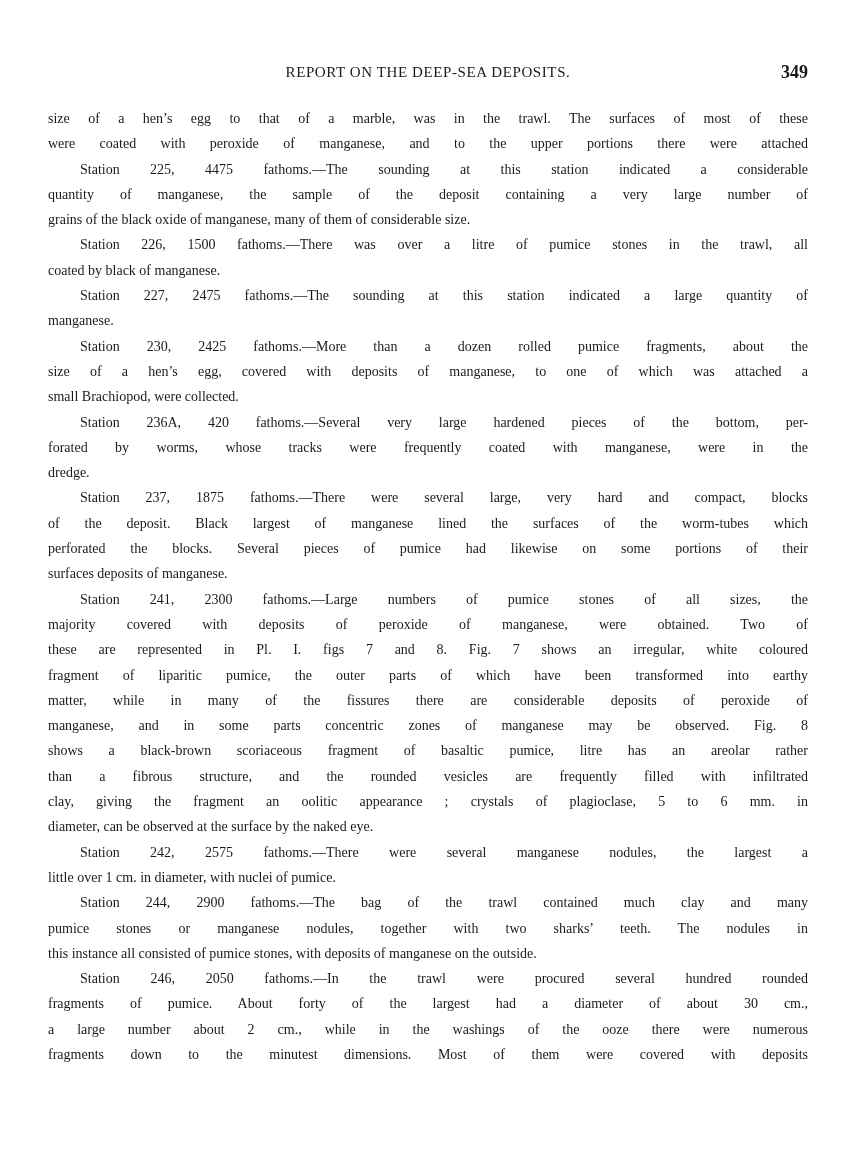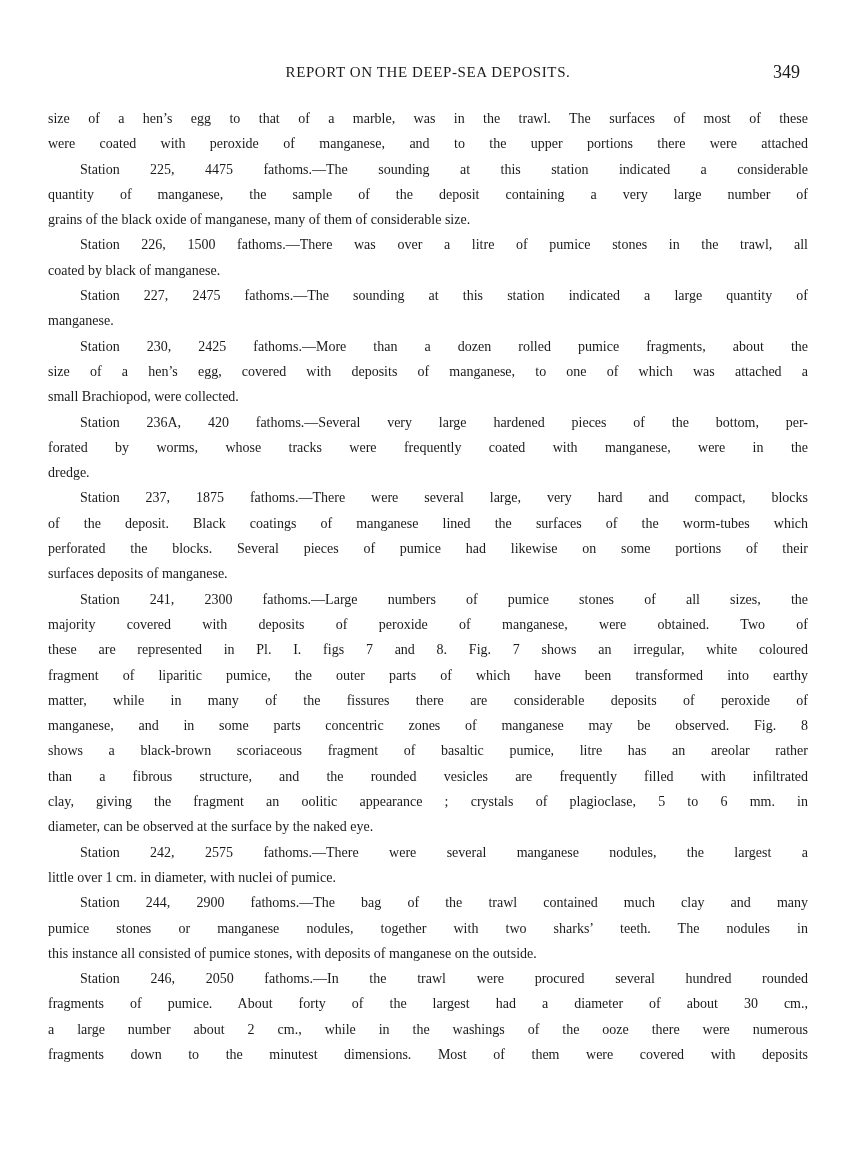--- a/index.html
+++ b/index.html
@@ -1,20 +1,20 @@
 <!DOCTYPE html>
 <html><head>
   <meta charset="utf-8">
   <style>
     html, body { margin: 0; padding: 0; background: #ffffff; }
     body { width: 850px; height: 1150px; position: relative; overflow: hidden; font-family: "Liberation Serif", "DejaVu Serif", serif; color: #1a1a1a; }
     .page { position: absolute; left: 0; top: 0; width: 764px; height: 1150px; }
     .header { position: absolute; top: 62px; left: 48px; width: 760px; height: 24px; }
     .running-title { position: absolute; left: 0; right: 0; text-align: center; font-size: 15px; letter-spacing: 0.6px; top: 2px; }
-    .page-number { position: absolute; right: 8px; top: 0; font-size: 18px; font-weight: normal; }
+    .page-number { position: absolute; right: 0; top: 0; font-size: 18px; font-weight: bold; }
     .body-text { position: absolute; left: 48px; top: 106px; width: 760px; }
     .line { height: 25.3px; line-height: 25.3px; font-size: 14px; white-space: nowrap; text-align: justify; text-align-last: justify; }
     .line.last { text-align-last: left; }
     .line.indent { padding-left: 32px; }
   </style>
 </head>
 <body>
 
 <div class="page">
   <div class="header">
@@ -31,21 +31,21 @@
       <div class="line last">coated by black of manganese.</div>
       <div class="line indent">Station 227, 2475 fathoms.—The sounding at this station indicated a large quantity of</div>
       <div class="line last">manganese.</div>
       <div class="line indent">Station 230, 2425 fathoms.—More than a dozen rolled pumice fragments, about the</div>
       <div class="line">size of a hen’s egg, covered with deposits of manganese, to one of which was attached a</div>
       <div class="line last">small Brachiopod, were collected.</div>
       <div class="line indent">Station 236A, 420 fathoms.—Several very large hardened pieces of the bottom, per-</div>
       <div class="line">forated by worms, whose tracks were frequently coated with manganese, were in the</div>
       <div class="line last">dredge.</div>
       <div class="line indent">Station 237, 1875 fathoms.—There were several large, very hard and compact, blocks</div>
-      <div class="line">of the deposit.  Black coatings of manganese lined the surfaces of the worm-tubes which</div>
+      <div class="line">of the deposit.  Black largest of manganese lined the surfaces of the worm-tubes which</div>
       <div class="line">perforated the blocks.  Several pieces of pumice had likewise on some portions of their</div>
       <div class="line last">surfaces deposits of manganese.</div>
       <div class="line indent">Station 241, 2300 fathoms.—Large numbers of pumice stones of all sizes, the</div>
       <div class="line">majority covered with deposits of peroxide of manganese, were obtained.  Two of</div>
       <div class="line">these are represented in Pl. I. figs 7 and 8.  Fig. 7 shows an irregular, white coloured</div>
       <div class="line">fragment of liparitic pumice, the outer parts of which have been transformed into earthy</div>
       <div class="line">matter, while in many of the fissures there are considerable deposits of peroxide of</div>
       <div class="line">manganese, and in some parts concentric zones of manganese may be observed.  Fig. 8</div>
       <div class="line">shows a black-brown scoriaceous fragment of basaltic pumice, litre has an areolar rather</div>
       <div class="line">than a fibrous structure, and the rounded vesicles are frequently filled with infiltrated</div>

